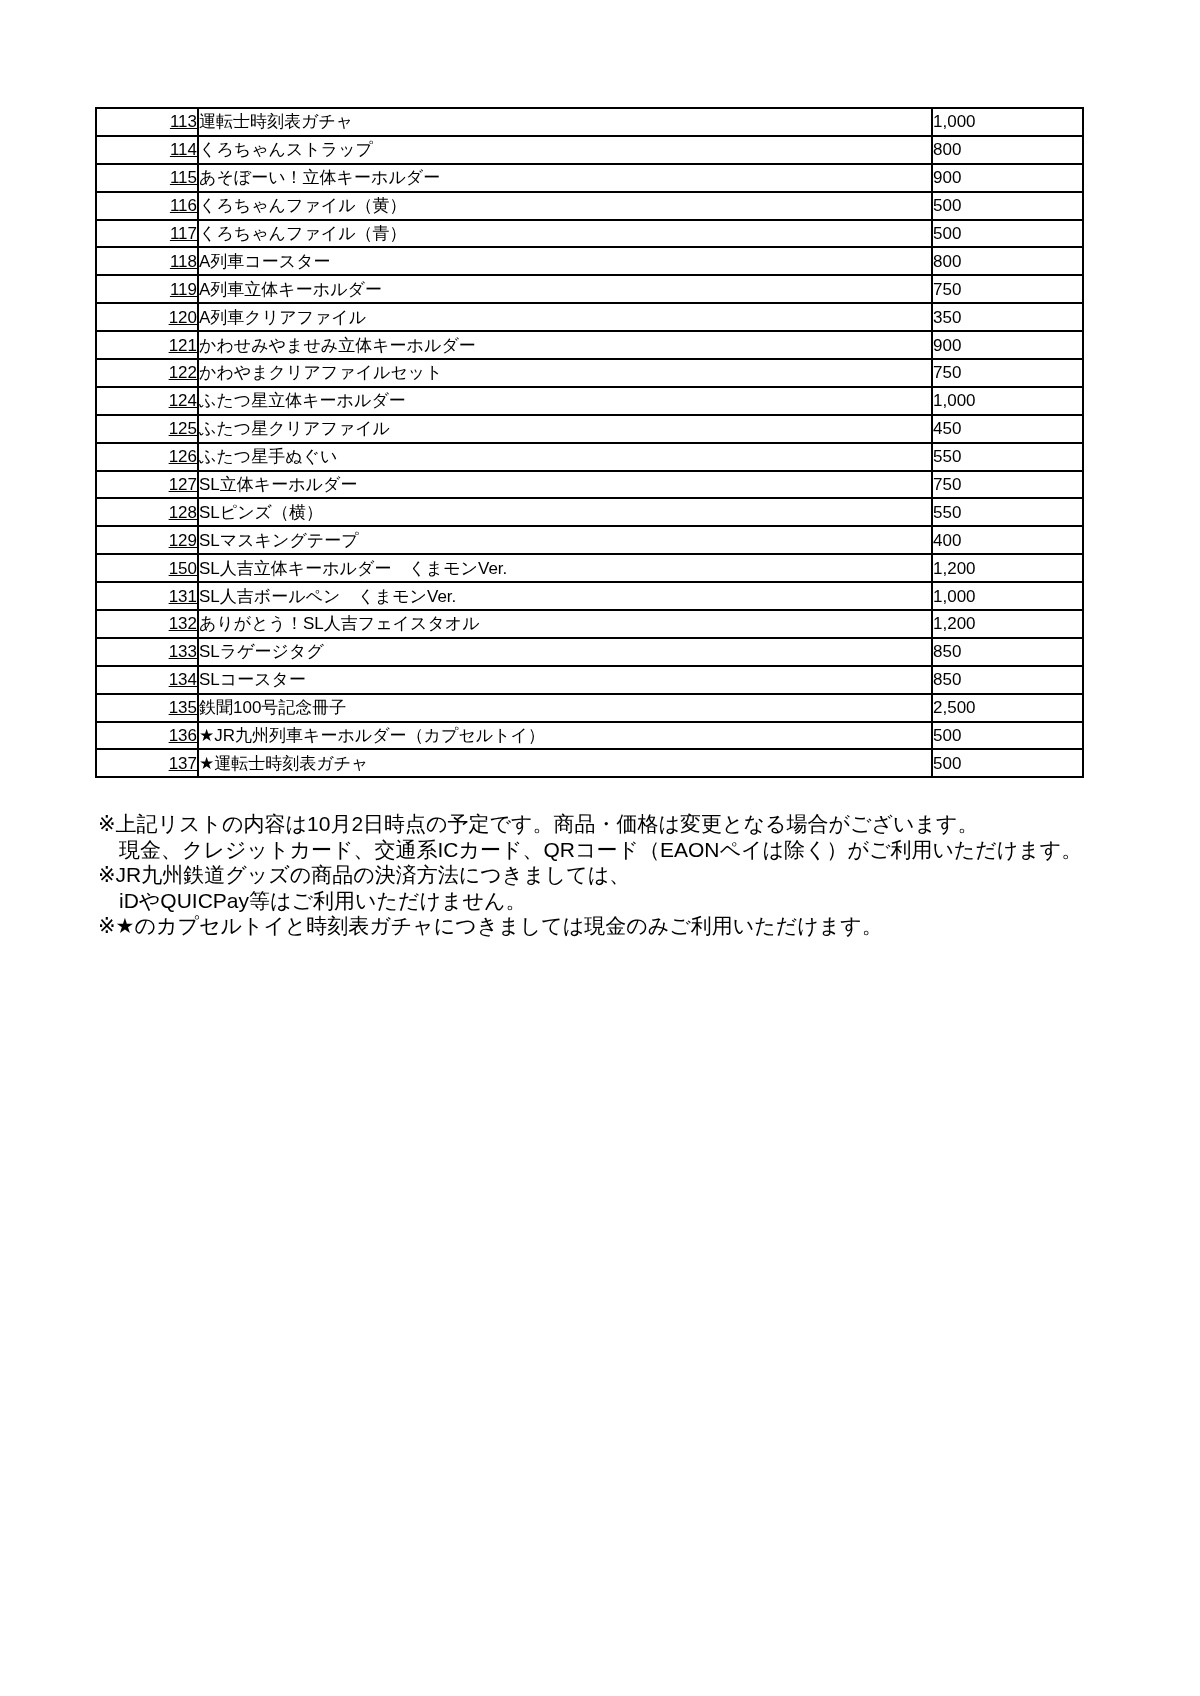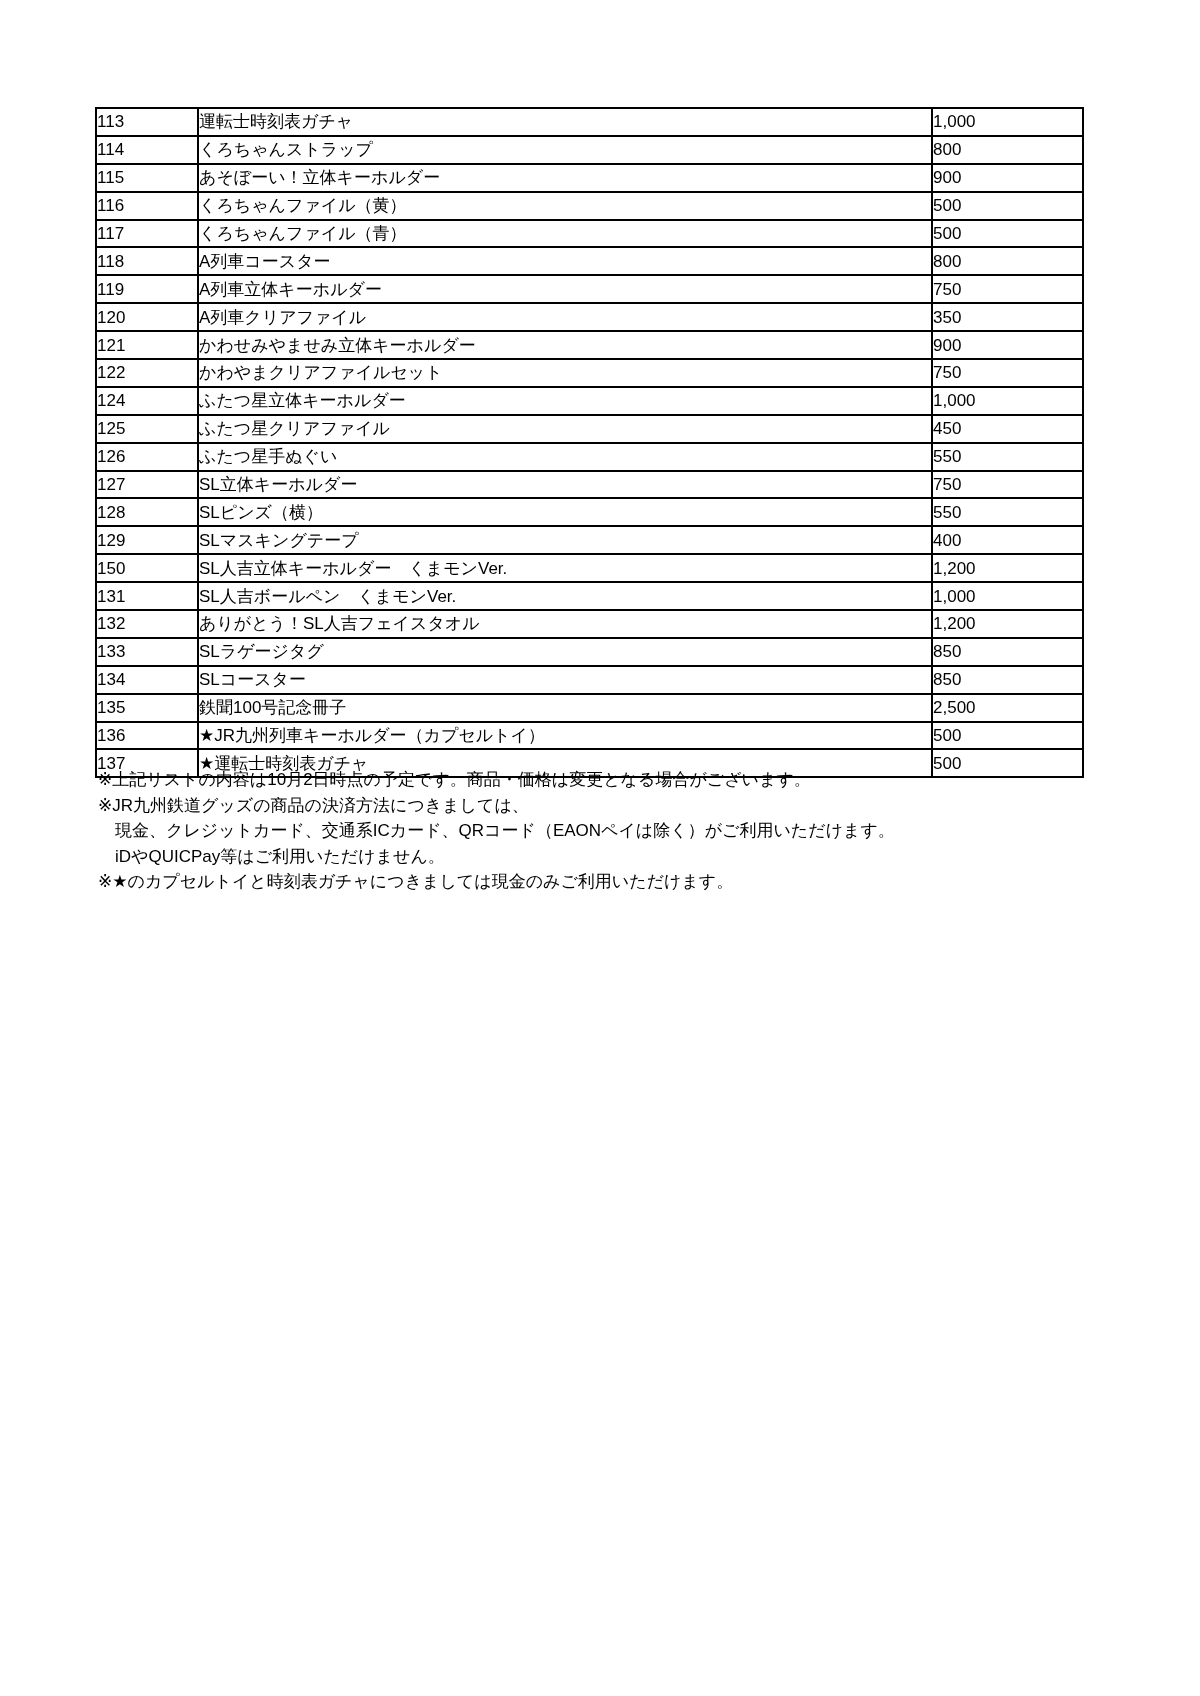--- a/index.html
+++ b/index.html
@@ -28,29 +28,29 @@
   }
   table.price-table td {
     border: 2px solid #000000;
     padding: 0;
     height: 25.9px;
     vertical-align: middle;
     line-height: 1;
     overflow: hidden;
     white-space: nowrap;
   }
-  td.c-no    { width: 100px; text-align: left; }
+  td.c-no    { width: 100px; text-align: right; text-decoration: underline; }
   td.c-name  { width: 732px; text-align: left;  padding-left: 5px; }
   td.c-price { width: 149px; text-align: left; padding-right: 6px; }
   .notes {
     position: absolute;
     left: 98px;
-    top: 716px;
+    top: 760px;
     width: 1060px;
-    font-size: 17px;
+    font-size: 21px;
     line-height: 25.5px;
     white-space: pre;
   }
 </style>
 </head>
 <body>
 
 <div class="page">
 
   <table class="price-table">
@@ -172,16 +172,16 @@
       </tr>
         <tr>
         <td class="c-no">137</td>
         <td class="c-name">★運転士時刻表ガチャ</td>
         <td class="c-price">500</td>
       </tr>
       </tbody>
   </table>
 
   <div class="notes">
-    <div><div class="note-line">※上記リストの内容は10月2日時点の予定です。商品・価格は変更となる場合がございます。</div><div class="note-line">※JR九州鉄道グッズの商品の決済方法につきましては、</div><div class="note-line">　現金、クレジットカード、交通系ICカード、QRコード（EAONペイは除く）がご利用いただけます。</div><div class="note-line">　iDやQUICPay等はご利用いただけません。</div><div class="note-line">※★のカプセルトイと時刻表ガチャにつきましては現金のみご利用いただけます。</div></div>
+    <div><div class="note-line">※上記リストの内容は10月2日時点の予定です。商品・価格は変更となる場合がございます。</div><div class="note-line">　現金、クレジットカード、交通系ICカード、QRコード（EAONペイは除く）がご利用いただけます。</div><div class="note-line">※JR九州鉄道グッズの商品の決済方法につきましては、</div><div class="note-line">　iDやQUICPay等はご利用いただけません。</div><div class="note-line">※★のカプセルトイと時刻表ガチャにつきましては現金のみご利用いただけます。</div></div>
   </div>
 
 </div>
 
 </body></html>

